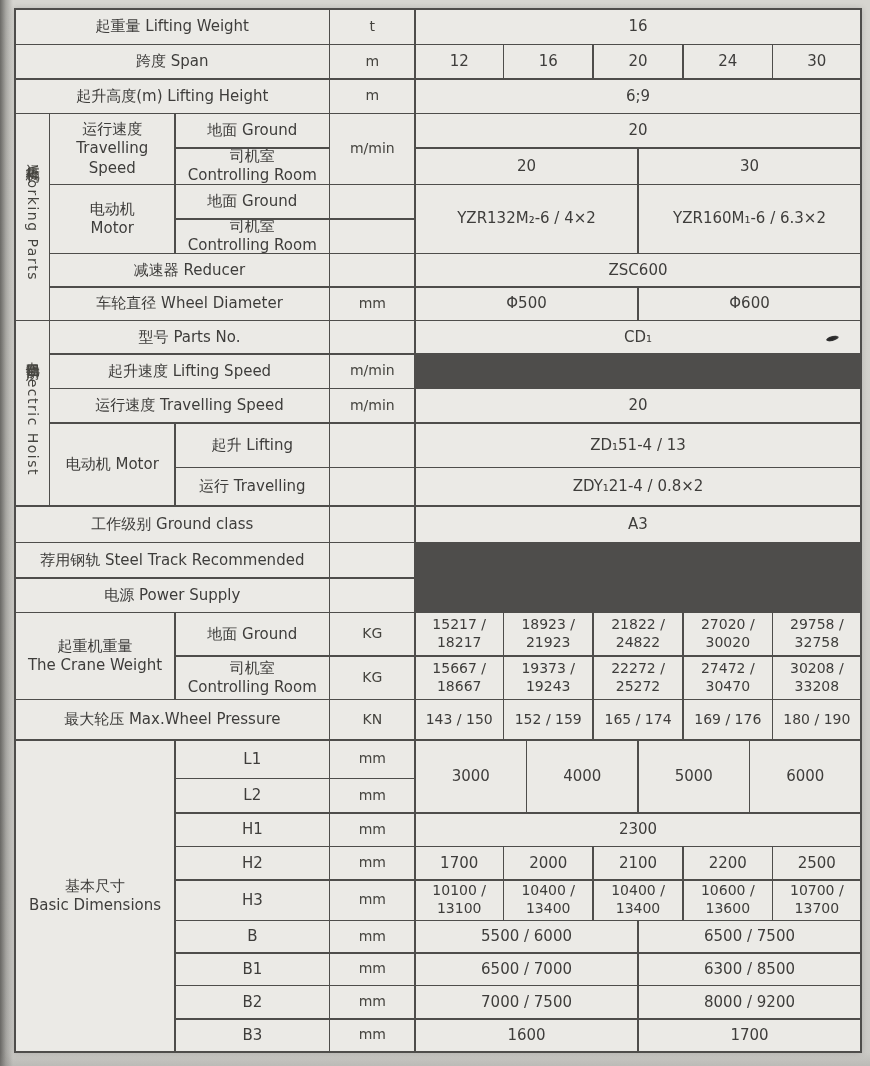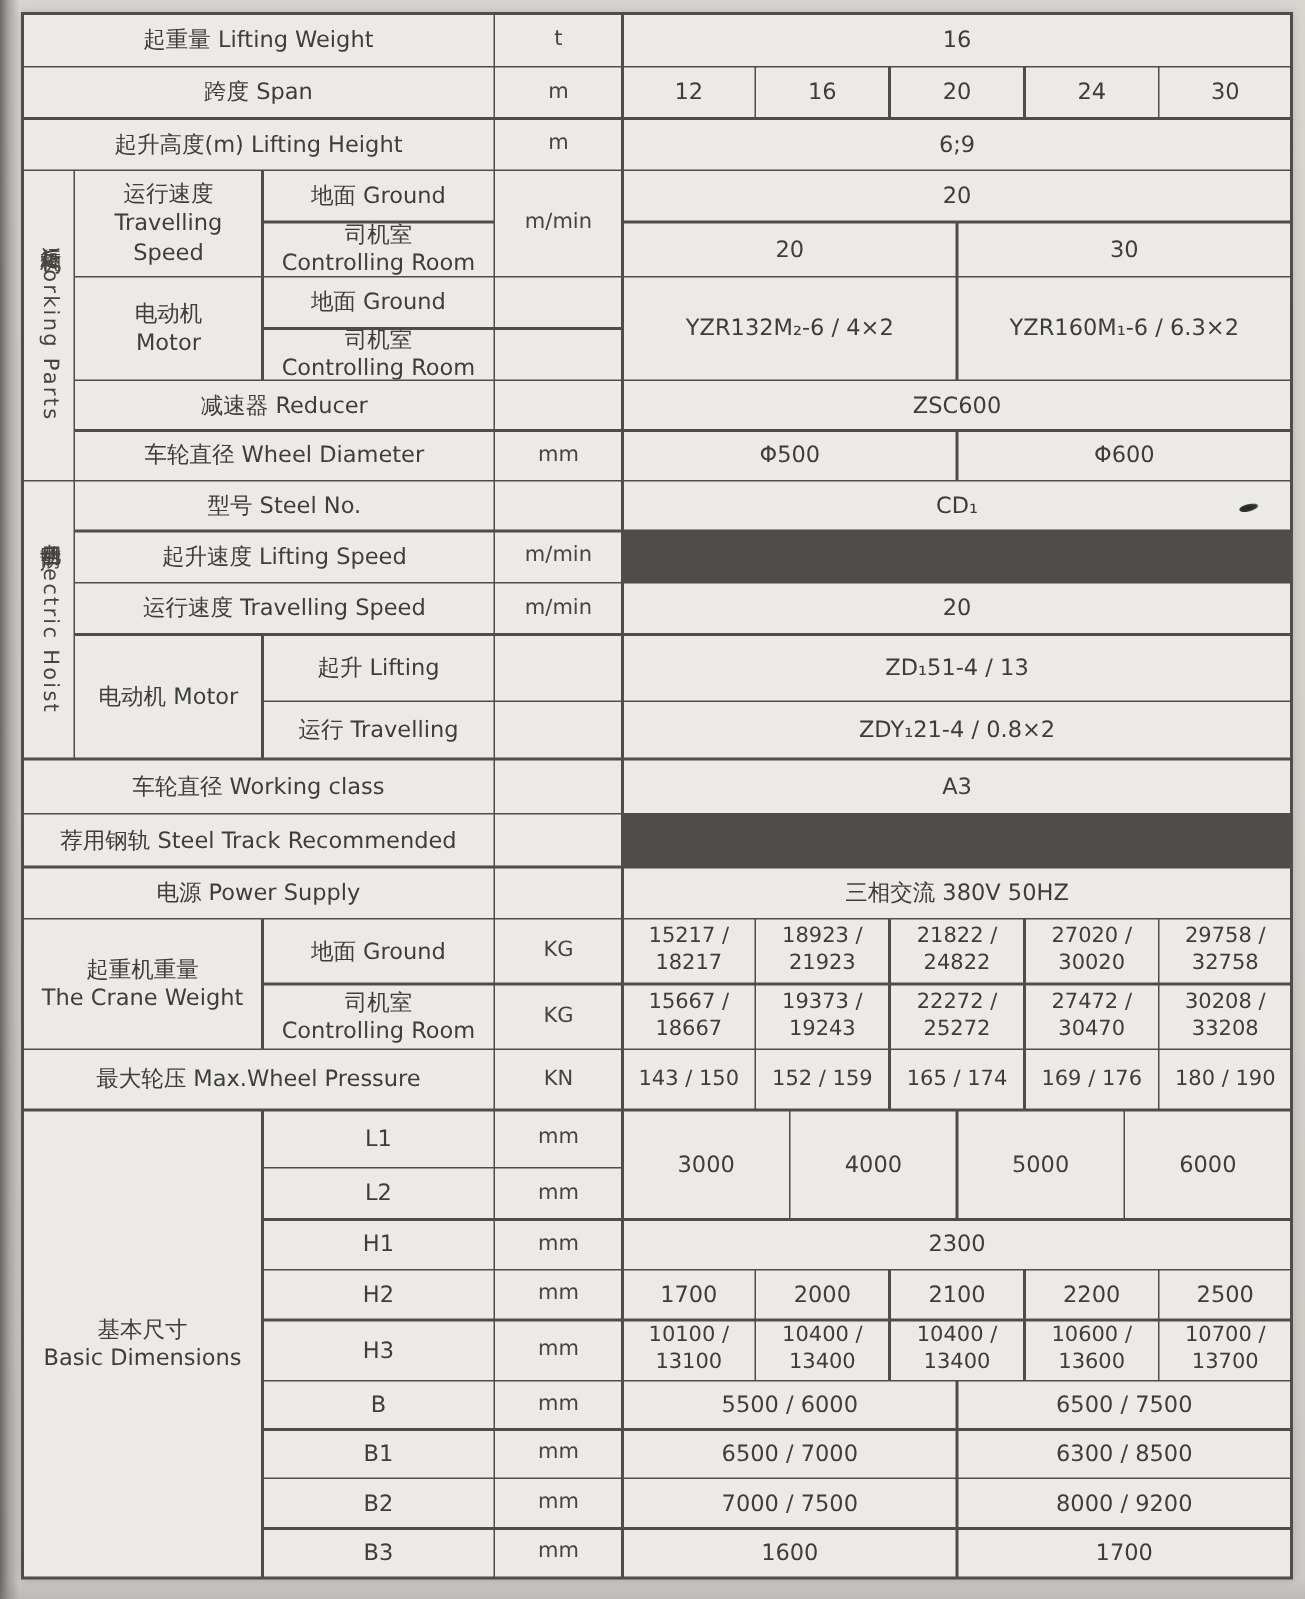--- a/index.html
+++ b/index.html
@@ -104,49 +104,48 @@
   <div class="c" style="grid-area:8/4/9/5"></div>
   <div class="c" style="grid-area:8/5/9/13">ZSC600</div>
 
   <div class="c" style="grid-area:9/2/10/4">车轮直径 Wheel Diameter</div>
   <div class="c unit" style="grid-area:9/4/10/5">mm</div>
   <div class="c" style="grid-area:9/5/10/9">Φ500</div>
   <div class="c" style="grid-area:9/9/10/13">Φ600</div>
 
   <div class="c vlabel" style="grid-area:10/1/15/2">电动葫芦  Electric Hoist</div>
 
-  <div class="c" style="grid-area:10/2/11/4">型号 Steel No.</div>
+  <div class="c" style="grid-area:10/2/11/4">型号 Parts No.</div>
   <div class="c" style="grid-area:10/4/11/5"></div>
   <div class="c" style="grid-area:10/5/11/13">CD₁</div>
 
   <div class="c" style="grid-area:11/2/12/4">起升速度 Lifting Speed</div>
   <div class="c unit" style="grid-area:11/4/12/5">m/min</div>
 
   <div class="c" style="grid-area:12/2/13/4">运行速度 Travelling Speed</div>
   <div class="c unit" style="grid-area:12/4/13/5">m/min</div>
   <div class="c" style="grid-area:12/5/13/13">20</div>
 
   <div class="c" style="grid-area:13/2/15/3">电动机 Motor</div>
   <div class="c" style="grid-area:13/3/14/4">起升 Lifting</div>
   <div class="c" style="grid-area:13/4/14/5"></div>
   <div class="c" style="grid-area:13/5/14/13">ZD₁51-4 / 13</div>
   <div class="c" style="grid-area:14/3/15/4">运行 Travelling</div>
   <div class="c" style="grid-area:14/4/15/5"></div>
   <div class="c" style="grid-area:14/5/15/13">ZDY₁21-4 / 0.8×2</div>
 
-  <div class="c" style="grid-area:15/1/16/4">车轮直径 Working class</div>
+  <div class="c" style="grid-area:15/1/16/4">工作级别 Ground class</div>
   <div class="c" style="grid-area:15/4/16/5"></div>
   <div class="c" style="grid-area:15/5/16/13">A3</div>
 
   <div class="c" style="grid-area:16/1/17/4">荐用钢轨 Steel Track Recommended</div>
   <div class="c" style="grid-area:16/4/17/5"></div>
 
   <div class="c" style="grid-area:17/1/18/4">电源 Power Supply</div>
   <div class="c" style="grid-area:17/4/18/5"></div>
-  <div class="c" style="grid-area:17/5/18/13">三相交流 380V  50HZ</div>
 
   <div class="c" style="grid-area:18/1/20/3">起重机重量
 The Crane Weight</div>
   <div class="c" style="grid-area:18/3/19/4">地面 Ground</div>
   <div class="c unit" style="grid-area:18/4/19/5">KG</div>
   <div class="c num2" style="grid-area:18/5/19/6">15217 /
 18217</div>
   <div class="c num2" style="grid-area:18/6/19/8">18923 /
 21923</div>
   <div class="c num2" style="grid-area:18/8/19/10">21822 /

